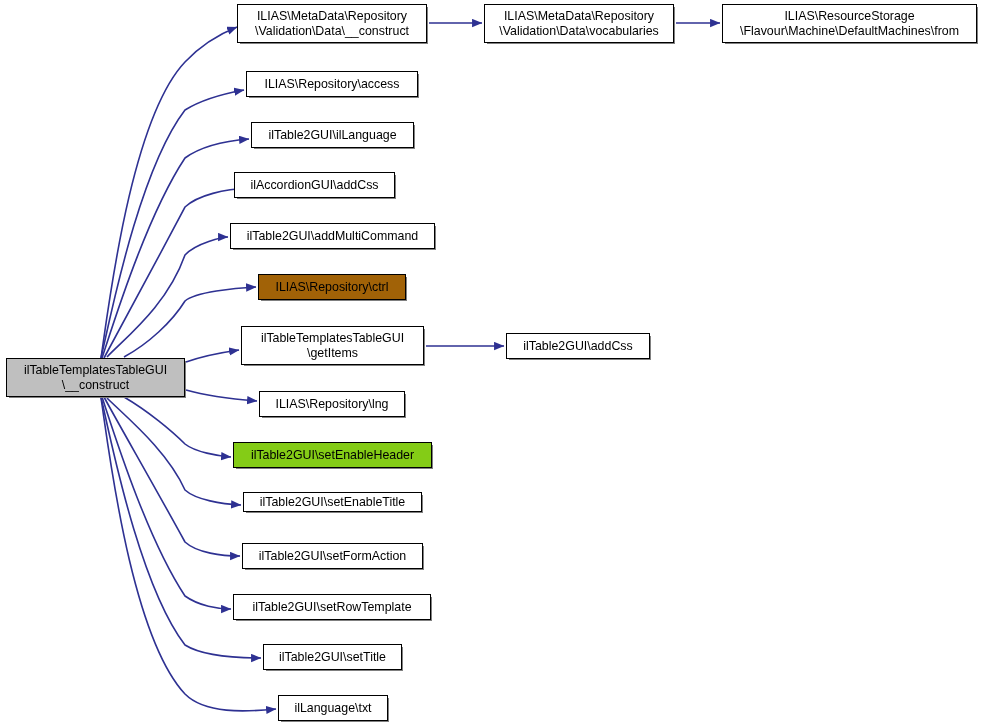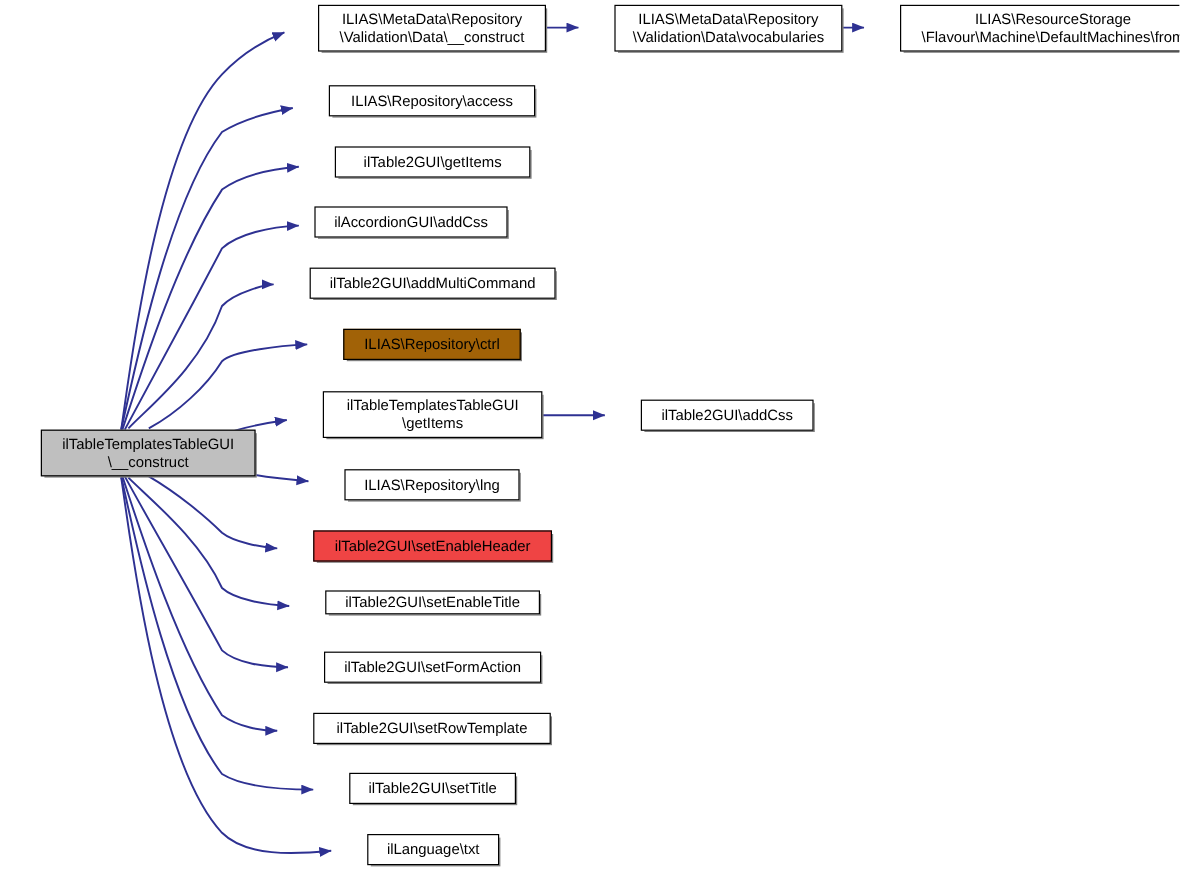--- a/index.html
+++ b/index.html
@@ -31,21 +31,20 @@
     box-shadow: 2px 2px 0 -1px #808080;
     display: flex;
     align-items: center;
     justify-content: center;
     text-align: center;
     font-size: 12.4px;
     line-height: 14.6px;
     color: #000000;
     white-space: pre-line;
     letter-spacing: 0px;
-    margin-left: 28px;
   }
   .node.root {
     background: #bfbfbf;
   }
   .node span {
     display: block;
     width: 100%;
     padding: 0 3px;
     box-sizing: border-box;
   }
@@ -83,28 +82,28 @@
   <div id="nodes-group">
       <div class="node root" style="left: 6px; top: 358px; width: 179px; height: 39px; background: rgb(191, 191, 191); border-color: rgb(0, 0, 0);"><span>ilTableTemplatesTableGUI
 \__construct</span></div>
       <div class="node" style="left: 237px; top: 4px; width: 190px; height: 39px; background: rgb(255, 255, 255); border-color: rgb(0, 0, 0);"><span>ILIAS\MetaData\Repository
 \Validation\Data\__construct</span></div>
       <div class="node" style="left: 484px; top: 4px; width: 190px; height: 39px; background: rgb(255, 255, 255); border-color: rgb(0, 0, 0);"><span>ILIAS\MetaData\Repository
 \Validation\Data\vocabularies</span></div>
       <div class="node" style="left: 722px; top: 4px; width: 255px; height: 39px; background: rgb(255, 255, 255); border-color: rgb(0, 0, 0);"><span>ILIAS\ResourceStorage
 \Flavour\Machine\DefaultMachines\from</span></div>
       <div class="node" style="left: 246px; top: 71px; width: 172px; height: 26px; background: rgb(255, 255, 255); border-color: rgb(0, 0, 0);"><span>ILIAS\Repository\access</span></div>
-      <div class="node" style="left: 251px; top: 122px; width: 163px; height: 26px; background: rgb(255, 255, 255); border-color: rgb(0, 0, 0);"><span>ilTable2GUI\getItems</span></div>
+      <div class="node" style="left: 251px; top: 122px; width: 163px; height: 26px; background: rgb(255, 255, 255); border-color: rgb(0, 0, 0);"><span>ilTable2GUI\ilLanguage</span></div>
       <div class="node" style="left: 234px; top: 172px; width: 161px; height: 26px; background: rgb(255, 255, 255); border-color: rgb(0, 0, 0);"><span>ilAccordionGUI\addCss</span></div>
       <div class="node" style="left: 230px; top: 223px; width: 205px; height: 26px; background: rgb(255, 255, 255); border-color: rgb(0, 0, 0);"><span>ilTable2GUI\addMultiCommand</span></div>
       <div class="node" style="left: 258px; top: 274px; width: 148px; height: 26px; background: #a16207; border-color: rgb(0, 0, 0);"><span>ILIAS\Repository\ctrl</span></div>
       <div class="node" style="left: 241px; top: 326px; width: 183px; height: 39px; background: rgb(255, 255, 255); border-color: rgb(0, 0, 0);"><span>ilTableTemplatesTableGUI
 \getItems</span></div>
       <div class="node" style="left: 506px; top: 333px; width: 144px; height: 26px; background: rgb(255, 255, 255); border-color: rgb(0, 0, 0);"><span>ilTable2GUI\addCss</span></div>
       <div class="node" style="left: 259px; top: 391px; width: 146px; height: 26px; background: rgb(255, 255, 255); border-color: rgb(0, 0, 0);"><span>ILIAS\Repository\lng</span></div>
-      <div class="node" style="left: 233px; top: 442px; width: 199px; height: 26px; background: #ef4444; border-color: rgb(0, 0, 0);"><span>ilTable2GUI\setEnableHeader</span></div>
+      <div class="node" style="left: 233px; top: 442px; width: 199px; height: 26px; background: #84cc16; border-color: rgb(0, 0, 0);"><span>ilTable2GUI\setEnableHeader</span></div>
       <div class="node" style="left: 243px; top: 492px; width: 179px; height: 20px; background: rgb(255, 255, 255); border-color: rgb(0, 0, 0);"><span>ilTable2GUI\setEnableTitle</span></div>
       <div class="node" style="left: 242px; top: 543px; width: 181px; height: 26px; background: rgb(255, 255, 255); border-color: rgb(0, 0, 0);"><span>ilTable2GUI\setFormAction</span></div>
       <div class="node" style="left: 233px; top: 594px; width: 198px; height: 26px; background: rgb(255, 255, 255); border-color: rgb(0, 0, 0);"><span>ilTable2GUI\setRowTemplate</span></div>
       <div class="node" style="left: 263px; top: 644px; width: 139px; height: 26px; background: rgb(255, 255, 255); border-color: rgb(0, 0, 0);"><span>ilTable2GUI\setTitle</span></div>
       <div class="node" style="left: 278px; top: 695px; width: 110px; height: 26px; background: rgb(255, 255, 255); border-color: rgb(0, 0, 0);"><span>ilLanguage\txt</span></div>
     </div>
 </div>
 
 </body></html>

